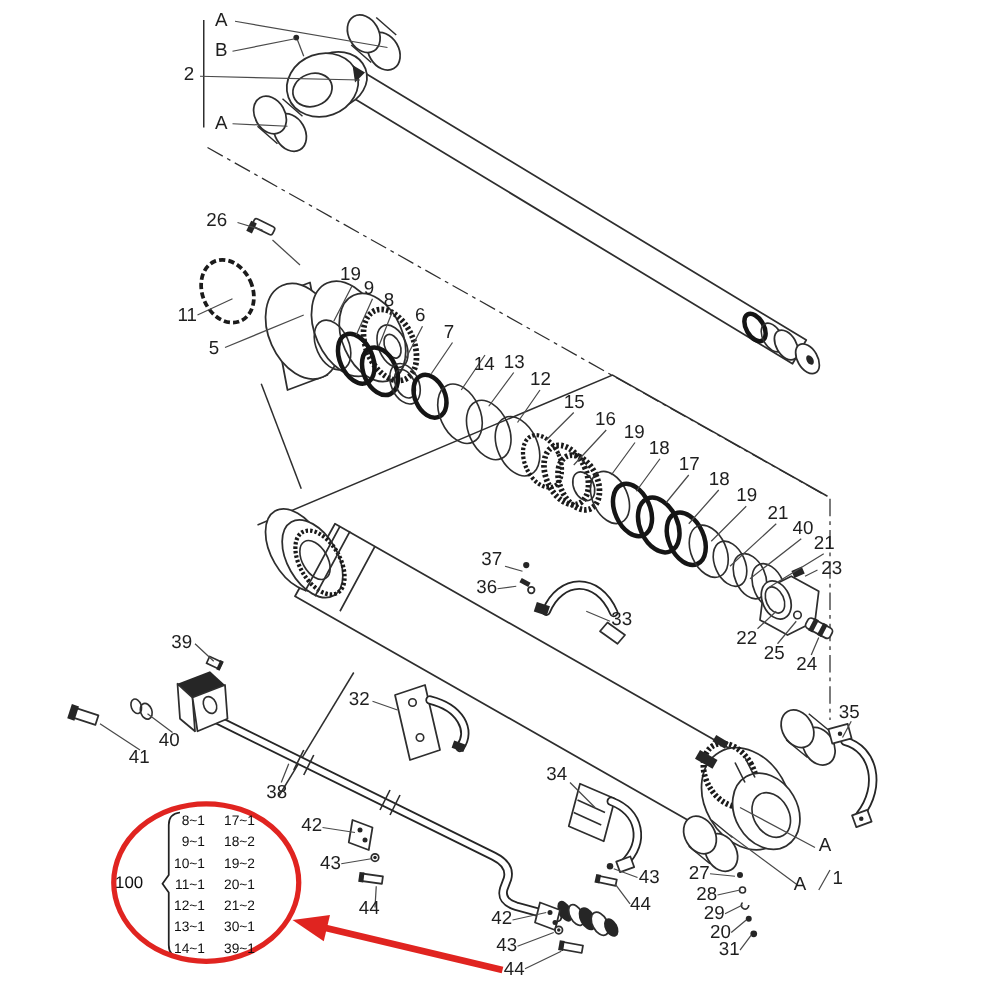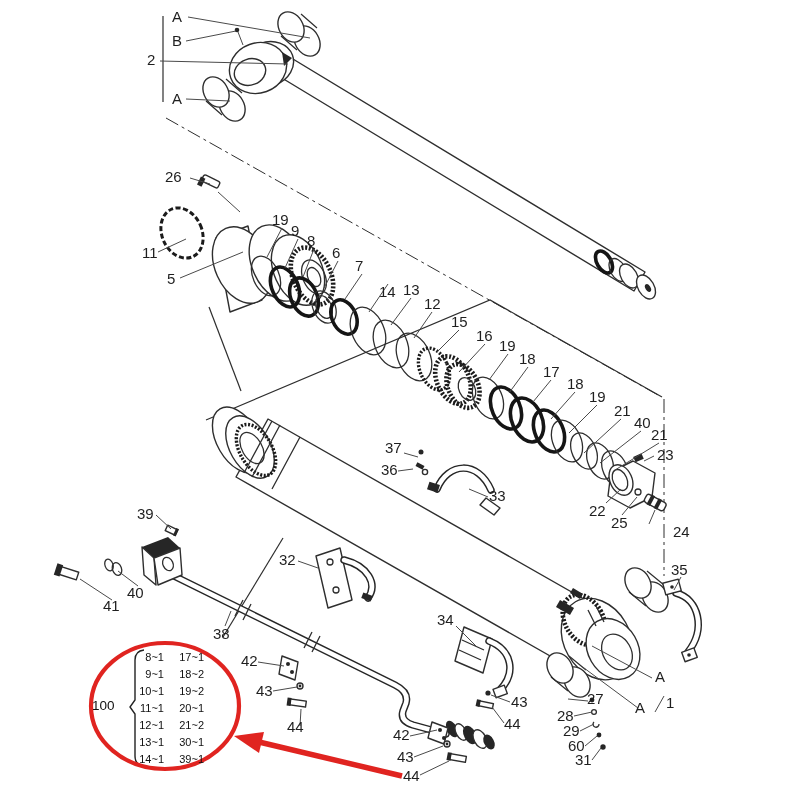--- a/index.html
+++ b/index.html
@@ -344,21 +344,21 @@
       <span class="callout" style="left: 519px; top: 351px;">18</span>
       <span class="callout" style="left: 543px; top: 364px;">17</span>
       <span class="callout" style="left: 567px; top: 376px;">18</span>
       <span class="callout" style="left: 589px; top: 389px;">19</span>
       <span class="callout" style="left: 614px; top: 403px;">21</span>
       <span class="callout" style="left: 634px; top: 415px;">40</span>
       <span class="callout" style="left: 651px; top: 427px;">21</span>
       <span class="callout" style="left: 657px; top: 447px;">23</span>
       <span class="callout" style="left: 589px; top: 503px;">22</span>
       <span class="callout" style="left: 611px; top: 515px;">25</span>
-      <span class="callout" style="left: 637px; top: 524px; margin-left: 36px;">24</span>
+      <span class="callout" style="left: 637px; top: 524px;">24</span>
       <span class="callout" style="left: 385px; top: 440px;">37</span>
       <span class="callout" style="left: 381px; top: 462px;">36</span>
       <span class="callout" style="left: 489px; top: 488px;">33</span>
       <span class="callout" style="left: 137px; top: 506px;">39</span>
       <span class="callout" style="left: 127px; top: 585px;">40</span>
       <span class="callout" style="left: 103px; top: 598px;">41</span>
       <span class="callout" style="left: 213px; top: 626px;">38</span>
       <span class="callout" style="left: 279px; top: 552px;">32</span>
       <span class="callout" style="left: 241px; top: 653px;">42</span>
       <span class="callout" style="left: 256px; top: 683px;">43</span>
@@ -366,20 +366,20 @@
       <span class="callout" style="left: 437px; top: 612px;">34</span>
       <span class="callout" style="left: 511px; top: 694px;">43</span>
       <span class="callout" style="left: 504px; top: 716px;">44</span>
       <span class="callout" style="left: 393px; top: 727px;">42</span>
       <span class="callout" style="left: 397px; top: 749px;">43</span>
       <span class="callout" style="left: 403px; top: 768px;">44</span>
       <span class="callout" style="left: 671px; top: 562px;">35</span>
       <span class="callout" style="left: 655px; top: 669px;">A</span>
       <span class="callout" style="left: 666px; top: 695px;">1</span>
       <span class="callout" style="left: 635px; top: 700px;">A</span>
-      <span class="callout" style="left: 551px; top: 691px; margin-left: 36px;">27</span>
+      <span class="callout" style="left: 551px; top: 691px;">27</span>
       <span class="callout" style="left: 557px; top: 708px;">28</span>
       <span class="callout" style="left: 563px; top: 723px;">29</span>
-      <span class="callout" style="left: 568px; top: 738px;">60</span>
+      <span class="callout" style="left: 568px; top: 738px;">20</span>
       <span class="callout" style="left: 575px; top: 752px;">31</span>
     </div>
 
 </div>
 
 </body></html>

